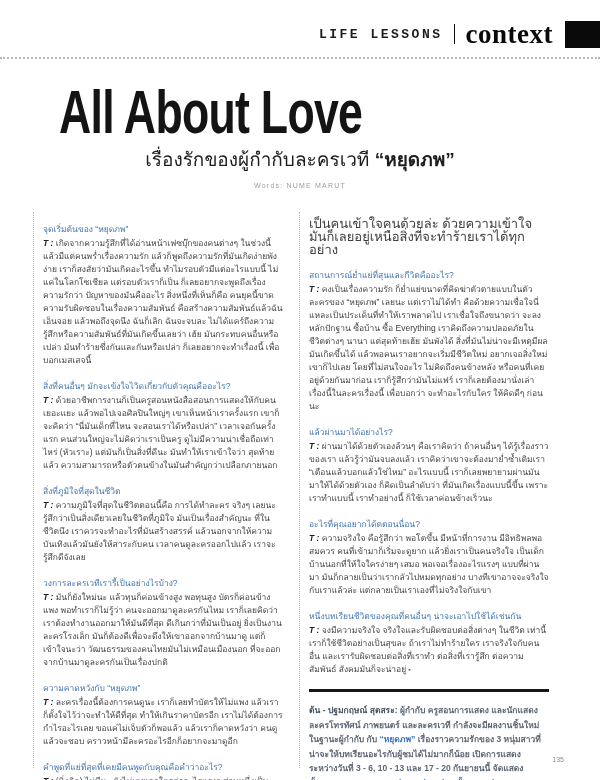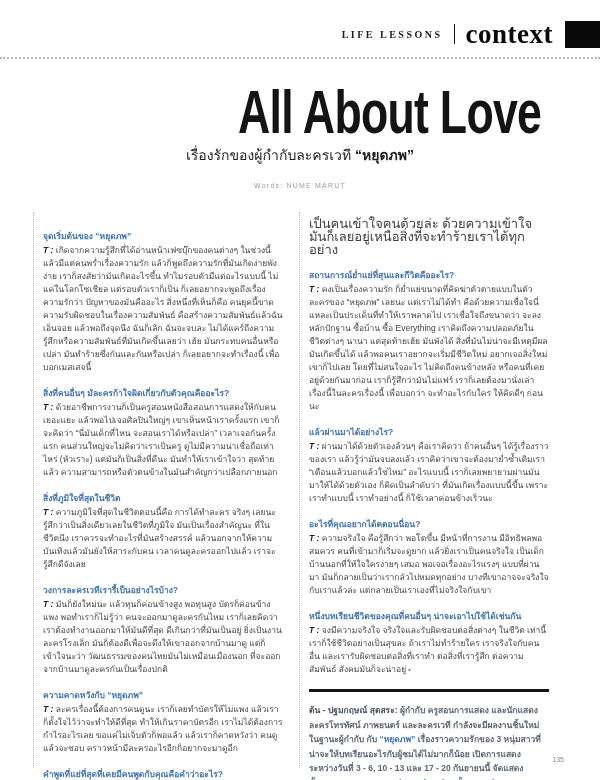--- a/index.html
+++ b/index.html
@@ -9,57 +9,57 @@
     color:#3d3d3d;-webkit-font-smoothing:antialiased;
   }
   .page{position:relative;width:600px;height:780px;background:#fff;overflow:hidden;}
 
   
   .masthead-bar{
     position:absolute;top:20px;left:0;right:0;height:28px;
     display:flex;align-items:center;justify-content:flex-end;
   }
   .section-label{
-    font-size:10px;font-weight:700;letter-spacing:2.5px;color:#1c1c1c;
-    font-family:Liberation Serif, serif;
+    font-size:13px;font-weight:700;letter-spacing:2.5px;color:#1c1c1c;
+    font-family:Liberation Mono, monospace;
   }
   .vert-divider{width:1px;height:20px;background:#111;margin:0 11px;}
   .magazine-name{
     font-family:"Liberation Serif","DejaVu Serif",serif;
     font-weight:700;font-size:27px;line-height:1;color:#0a0a0a;letter-spacing:0.5px;
   }
   .corner-box{width:35px;height:27px;background:#0a0a0a;margin-left:12px;}
   .dotted-rule{position:absolute;top:57px;left:0;right:0;border-top:2px dotted #b8b8b8;}
 
   
-  .title-wrap{position:absolute;top:76px;left:0;right:0;text-align:right;}
+  .title-wrap{position:absolute;top:76px;left:0;right:0;text-align:left;}
   .title-text{
     display:inline-block;font-size:62px;font-weight:700;color:#141414;
     white-space:nowrap;letter-spacing:-1px;
     transform:scaleX(0.72);transform-origin:center;
   }
   .subtitle{position:absolute;top:144px;left:0;right:0;text-align:center;
-    font-size:14px;color:#1e1e1e;}
+    font-size:19px;color:#1e1e1e;}
   .subtitle .em{font-weight:700;}
   .byline{position:absolute;top:182px;left:0;right:0;text-align:center;
     font-size:7px;letter-spacing:1.2px;color:#9c9c9c;}
 
   
   .columns{
     position:absolute;top:212px;left:33px;width:532px;height:556px;
     display:flex;
   }
   .col{
     width:266px;box-sizing:border-box;
     border-left:1px dotted #b5b5b5;
     padding:5px 16px 0 9px;
   }
   .qa{margin:0 0 13px 0;}
   .q{
-    margin:13px 0 1px 0;font-size:8.5px;line-height:13px;font-weight:700;
+    margin:6px 0 1px 0;font-size:8.5px;line-height:13px;font-weight:400;
     color:#4173ae;
   }
   .a{margin:0;font-size:8.5px;line-height:13px;color:#3f3f3f;}
   .t-prefix{font-weight:700;font-style:italic;color:#1f1f1f;}
   .cont-para{margin:0 0 13px 0;font-size:13px;line-height:13px;color:#3f3f3f;}
   .end-mark{font-size:7px;color:#4173ae;margin-left:2px;}
 
   
   .rule-black{height:3px;background:#161616;margin:9px 0 11px 0;}
   .bio{
@@ -94,21 +94,21 @@
   <div class="byline">Words: NUME MARUT</div>
 
   <div class="columns">
 
     <div class="col">
       <div class="qa">
         <p class="q">จุดเริ่มต้นของ “หยุดภพ”</p>
         <p class="a"><span class="t-prefix">T :</span> <span>เกิดจากความรู้สึกที่ได้อ่านหน้าเฟซบุ๊กของคนต่างๆ ในช่วงนี้ แล้วมีแต่คนพร่ำเรื่องความรัก แล้วก็พูดถึงความรักที่มันเกิดง่ายพังง่าย เราก็สงสัยว่ามันเกิดอะไรขึ้น ทำไมรอบตัวมีแต่อะไรแบบนี้ ไม่แค่ในโลกโซเชียล แต่รอบตัวเราก็เป็น ก็เลยอยากจะพูดถึงเรื่องความรักว่า ปัญหาของมันคืออะไร สิ่งหนึ่งที่เห็นก็คือ คนยุคนี้ขาดความรับผิดชอบในเรื่องความสัมพันธ์ คือสร้างความสัมพันธ์แล้วฉันเอ็นจอย แล้วพอถึงจุดนึง ฉันก็เลิก ฉันจะจบละ ไม่ได้แคร์ถึงความรู้สึกหรือความสัมพันธ์ที่มันเกิดขึ้นเลยว่า เฮ้ย มันกระทบคนอื่นหรือเปล่า มันทำร้ายซึ่งกันและกันหรือเปล่า ก็เลยอยากจะทำเรื่องนี้ เพื่อบอกเมสเสจนี้</span></p>
       </div>
       <div class="qa">
-        <p class="q">สิ่งที่คนอื่นๆ มัละครก้าใจผิดเกี่ยวกับตัวคุณคืออะไร?</p>
+        <p class="q">สิ่งที่คนอื่นๆ มักจะเข้งใจไวิดเกี่ยวกับตัวคุณคืออะไร?</p>
         <p class="a"><span class="t-prefix">T :</span> <span>ด้วยอาชีพการงานก็เป็นครูสอนหนังสือสอนการแสดงให้กับคนเยอะแยะ แล้วพอไปเจอศิลปินใหญ่ๆ เขาเห็นหน้าเราครั้งแรก เขาก็จะคิดว่า “นี่มันเด็กที่ไหน จะสอนเราได้หรือเปล่า” เวลาเจอกันครั้งแรก คนส่วนใหญ่จะไม่คิดว่าเราเป็นครู ดูไม่มีความน่าเชื่อถือเท่าไหร่ (หัวเราะ) แต่มันก็เป็นสิ่งที่ดีนะ มันทำให้เราเข้าใจว่า สุดท้ายแล้ว ความสามารถหรือตัวตนข้างในมันสำคัญกว่าเปลือกภายนอก</span></p>
       </div>
       <div class="qa">
         <p class="q">สิ่งที่ภูมิใจที่สุดในชีวิต</p>
         <p class="a"><span class="t-prefix">T :</span> <span>ความภูมิใจที่สุดในชีวิตตอนนี้คือ การได้ทำละคร จริงๆ เลยนะ รู้สึกว่าเป็นสิ่งเดียวเลยในชีวิตที่ภูมิใจ มันเป็นเรื่องสำคัญนะ ที่ในชีวิตนึง เราควรจะทำอะไรที่มันสร้างสรรค์ แล้วนอกจากให้ความบันเทิงแล้วมันยังให้สาระกับคน เวลาคนดูละครออกไปแล้ว เราจะรู้สึกดีจังเลย</span></p>
       </div>
       <div class="qa">
         <p class="q">วงการละครเวทีเรารี้เป็นอย่างไรบ้าง?</p>
         <p class="a"><span class="t-prefix">T :</span> <span>มันก็ยังใหม่นะ แล้วทุนก็ค่อนข้างสูง พอทุนสูง บัตรก็ค่อนข้างแพง พอทำเราก็ไม่รู้ว่า คนจะออกมาดูละครกันไหม เราก็เลยคิดว่า เราต้องทำงานออกมาให้มันดีที่สุด ดีเกินกว่าที่มันเป็นอยู่ ยิ่งเป็นงานละครโรงเล็ก มันก็ต้องดีเพื่อจะดึงให้เขาออกจากบ้านมาดู แต่ก็เข้าใจนะว่า วัฒนธรรมของคนไทยมันไม่เหมือนเมืองนอก ที่จะออกจากบ้านมาดูละครกันเป็นเรื่องปกติ</span></p>
       </div>

